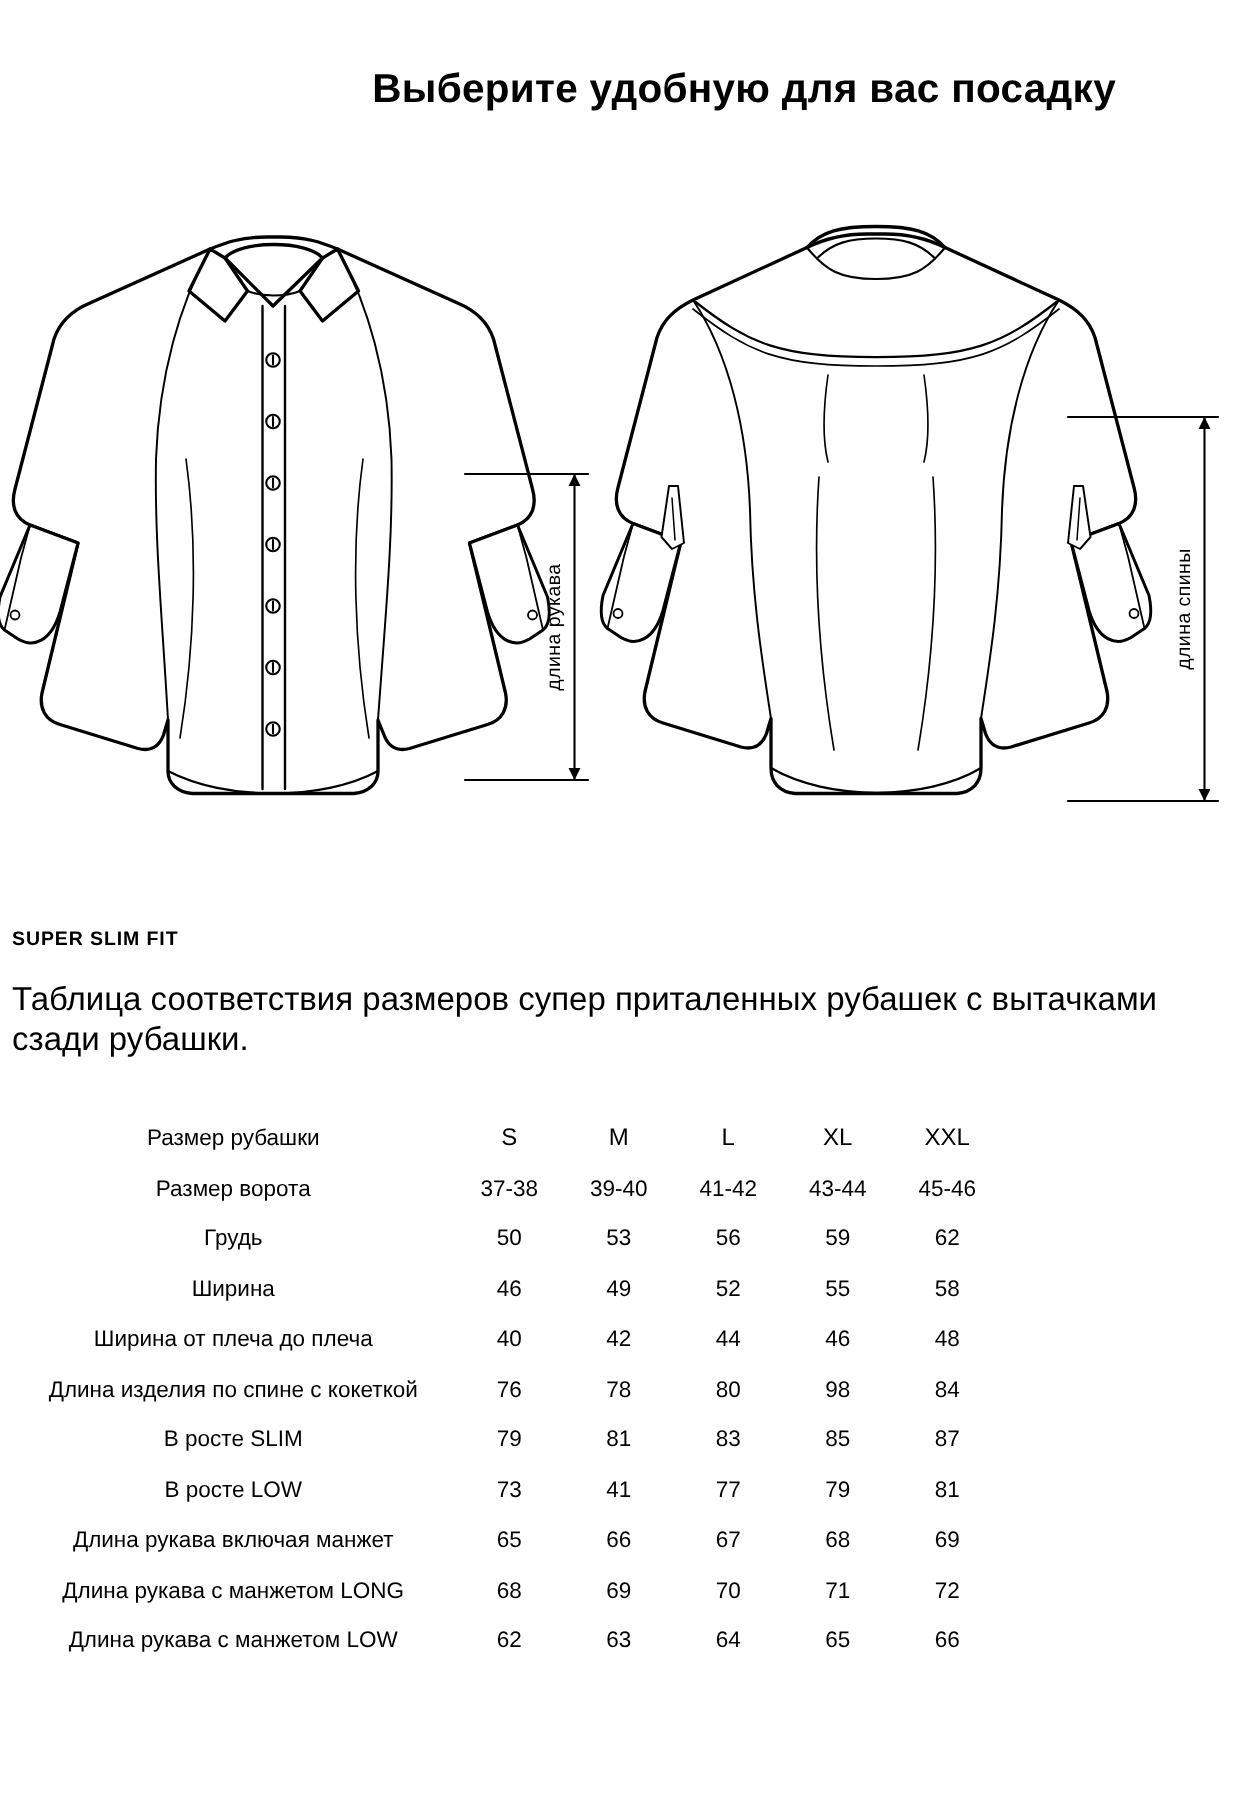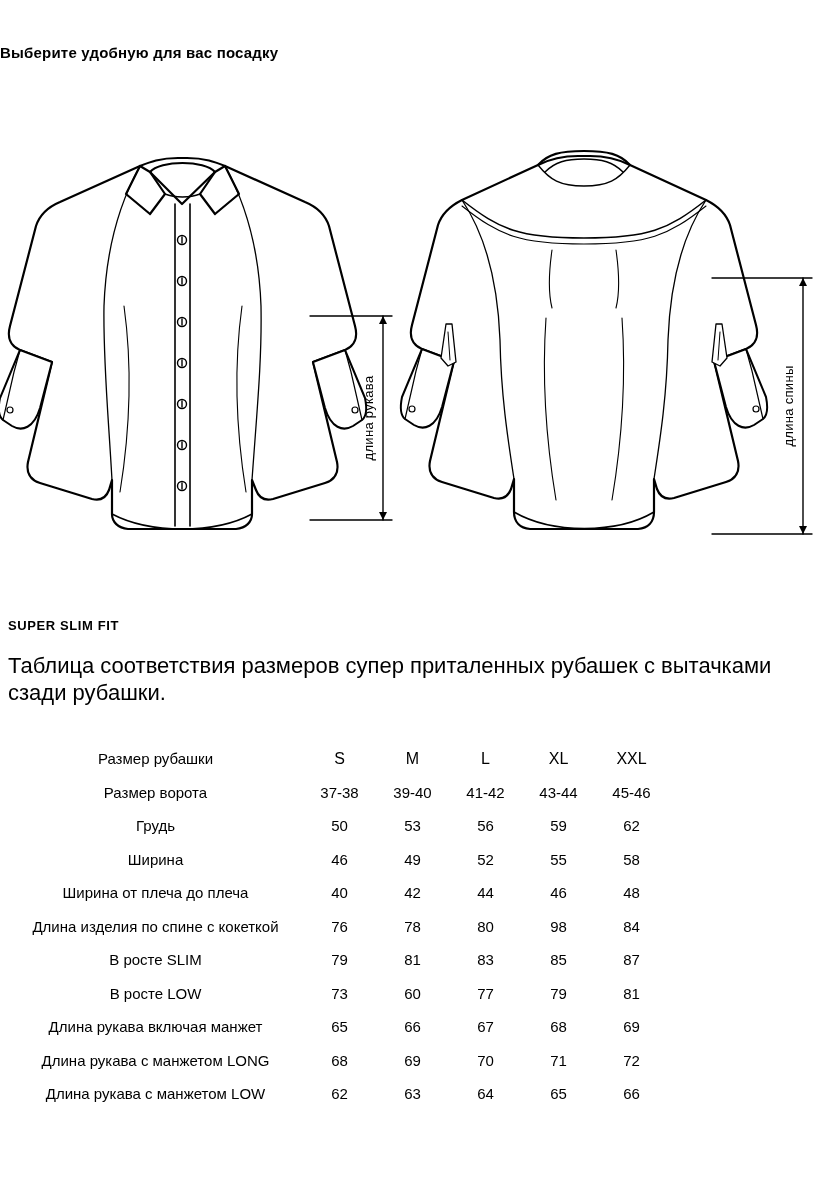--- a/index.html
+++ b/index.html
@@ -18,22 +18,22 @@
   .page {
     position: relative;
     width: 825px;
     height: 1200px;
   }
   .title {
     position: absolute;
     top: 44px;
     left: 0;
     width: 744px;
-    text-align: left;
-    font-size: 15px;
+    text-align: right;
+    font-size: 27px;
     font-weight: bold;
     letter-spacing: 0.2px;
   }
   .illustration {
     position: absolute;
     top: 110px;
     left: 0;
     width: 825px;
     height: 470px;
   }
@@ -311,21 +311,21 @@
         <td class="rowlabel">В росте SLIM</td>
         <td class="valcol">79</td>
         <td class="valcol">81</td>
         <td class="valcol">83</td>
         <td class="valcol">85</td>
         <td class="valcol">87</td>
       </tr>
       <tr>
         <td class="rowlabel">В росте LOW</td>
         <td class="valcol">73</td>
-        <td class="valcol">60</td>
+        <td class="valcol">41</td>
         <td class="valcol">77</td>
         <td class="valcol">79</td>
         <td class="valcol">81</td>
       </tr>
       <tr>
         <td class="rowlabel">Длина рукава включая манжет</td>
         <td class="valcol">65</td>
         <td class="valcol">66</td>
         <td class="valcol">67</td>
         <td class="valcol">68</td>

